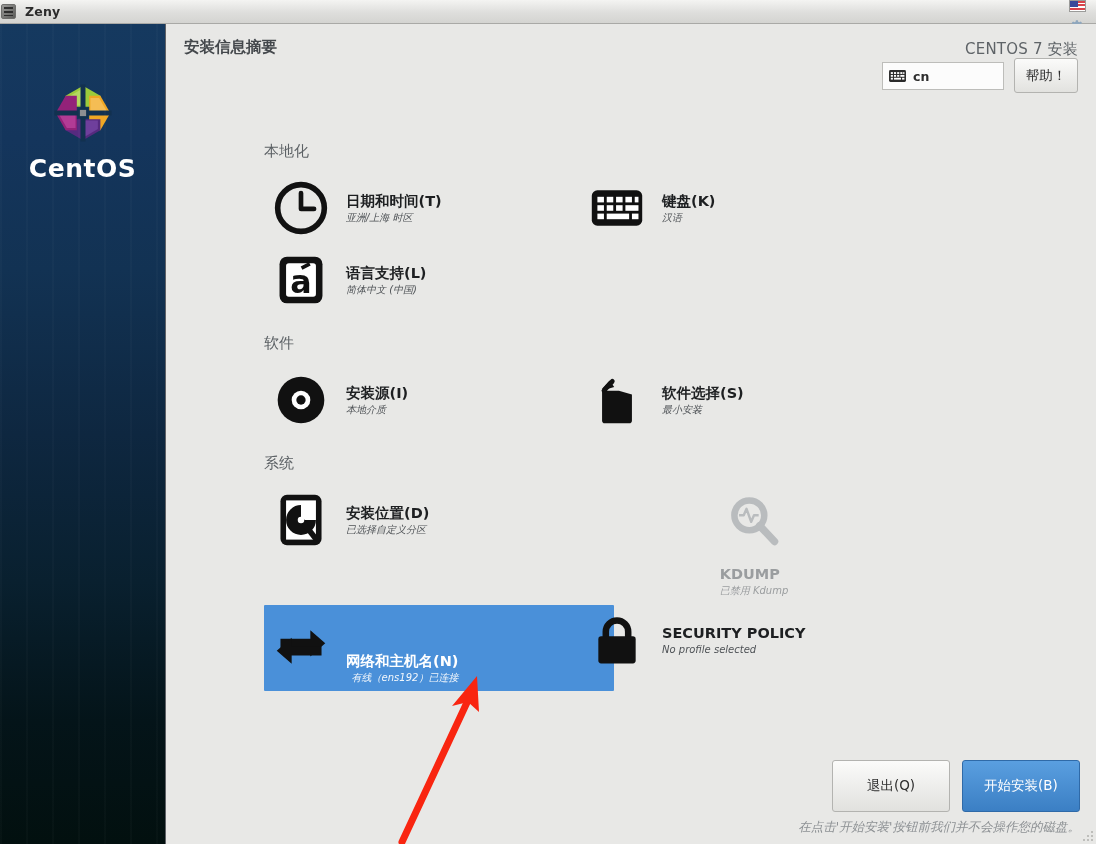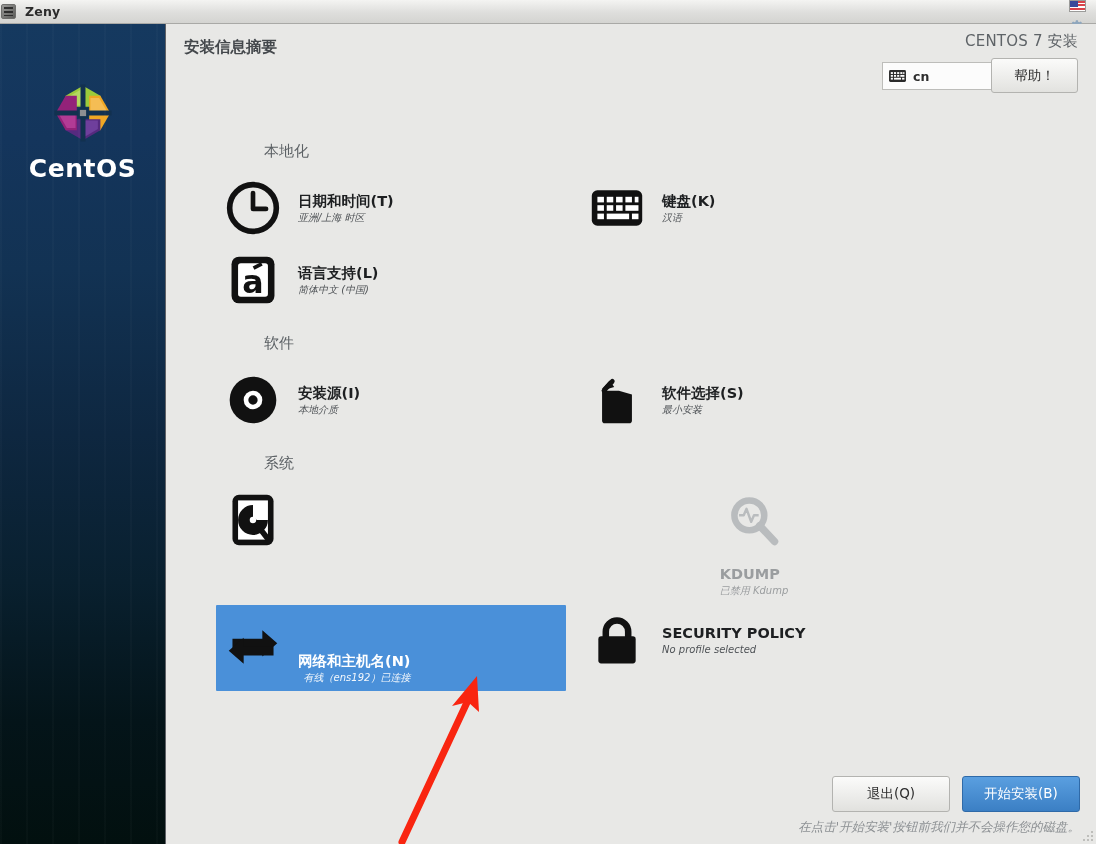--- a/index.html
+++ b/index.html
@@ -117,51 +117,51 @@
   }
 
   
   .main { flex: 1 1 auto; position: relative; background: #e8e8e6; }
 
   .page-title {
     position: absolute; left: 18px; top: 13px;
     font-size: 15.5px; font-weight: bold; color: #44484c;
   }
   .brand-head {
-    position: absolute; right: 18px; top: 8px;
+    position: absolute; right: 18px; top: 16px;
     font-size: 15px; color: #5e6367; letter-spacing: .2px;
   }
   .kbd-box {
     position: absolute; right: 92px; top: 38px;
     width: 122px; height: 28px;
     background: #fcfcfc; border: 1px solid #bdbdba;
     display: flex; align-items: center; padding-left: 6px; gap: 7px;
   }
   .kbd-glyph { width: 17px; height: 12px; }
   .kbd-label { font-size: 12.5px; font-weight: bold; color: #2f2f2f; }
   .help-btn {
     position: absolute; right: 18px; top: 34px;
-    width: 87px; height: 35px;
+    width: 64px; height: 35px;
     background: linear-gradient(to bottom, #fbfbfa, #e2e2df);
     border: 1px solid #b3b3b0; border-radius: 3px;
     font-size: 13.5px; color: #2e2e2e;
     display: flex; align-items: center; justify-content: center;
     cursor: pointer;
   }
 
   
   .sections { position: absolute; left: 0; top: 118px; right: 0; }
   .section { margin-bottom: 0; }
   .section-title {
     font-size: 15px; color: #5c6165; font-weight: normal;
     margin-left: 98px; margin-bottom: 11px;
   }
   .grid { display: flex; }
   .col { width: 414px; flex: 0 0 414px; }
-  .col.left  { padding-left: 50px; }
+  .col.left  { padding-left: 98px; }
   .col.right { padding-left: 0px; }
 
   .item {
     display: flex; align-items: center; gap: 16px;
     padding: 7px 10px 7px 8px;
     cursor: pointer; border-radius: 1px;
     width: 350px;
   }
   .item.selected { background: #4a90d9; }
   .item.disabled { cursor: default; flex-direction: column; }
@@ -178,21 +178,21 @@
   .item.disabled .item-title { color: #9a9d9f; }
   .item.disabled .item-sub   { color: #9a9d9f; }
 
   
   .annot { position: absolute; left: 214px; top: 640px; width: 130px; height: 190px; pointer-events: none; }
 
   
   .footer { position: absolute; right: 16px; bottom: 8px; text-align: right; }
   .footer-btns { display: flex; justify-content: flex-end; gap: 12px; }
   .btn {
-    height: 36px; min-width: 118px; padding: 0 18px;
+    height: 52px; min-width: 118px; padding: 0 18px;
     font-size: 13.5px; border-radius: 3px;
     display: flex; align-items: center; justify-content: center;
     cursor: pointer;
   }
   .btn.secondary {
     background: linear-gradient(to bottom, #fbfbfa, #e1e1de);
     border: 1px solid #b3b3b0; color: #2e2e2e;
   }
   .btn.primary {
     background: linear-gradient(to bottom, #5a9fe0, #3b7fc4);
@@ -398,20 +398,24 @@
                 <div class="item">
                   <div class="item-icon">
                     <svg viewBox="0 0 60 60" width="56" height="56">
                       <rect x="8" y="3" width="44" height="54" rx="7" fill="#111"></rect>
                       <rect x="14" y="9" width="32" height="42" fill="#fff"></rect>
                       <path d="M30 14 a16 16 0 1 0 16 16 H30 Z" fill="#111"></path>
                       <path d="M31 31 L45 49" stroke="#111" stroke-width="6" stroke-linecap="round"></path>
                       <circle cx="30" cy="30" r="3.5" fill="#fff"></circle>
                     </svg>
                   </div>
+                  <div class="item-txt">
+                    <div class="item-title">安装位置(D)</div>
+                    <div class="item-sub">已选择自定义分区</div>
+                  </div>
                 </div>
               </div>
               <div class="col right">
                 <div class="item disabled">
                   <div class="item-icon">
                     <svg viewBox="0 0 60 60" width="56" height="56">
                       <circle cx="25" cy="25" r="16" fill="none" stroke="#b9bcbe" stroke-width="7"></circle>
                       <path d="M36 36 L52 53" stroke="#b9bcbe" stroke-width="8" stroke-linecap="round"></path>
                       <path d="M14 25 h5 l3 -7 l5 14 l3 -7 h5" fill="none" stroke="#b9bcbe" stroke-width="2.6" stroke-linejoin="round"></path>
                     </svg>

